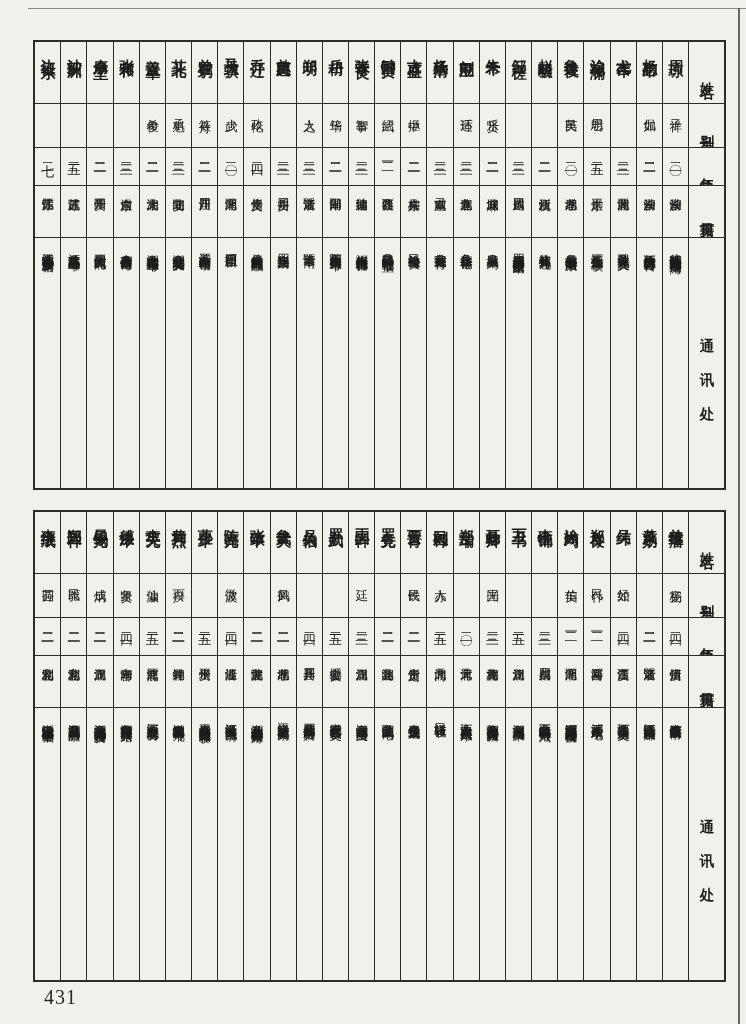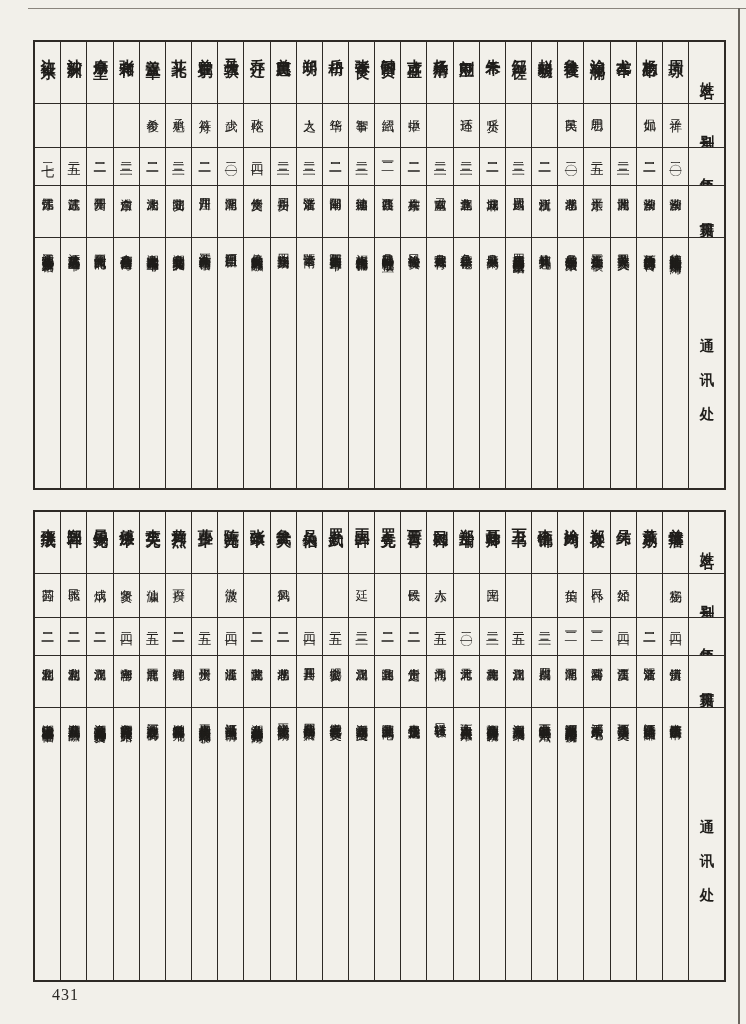--- a/index.html
+++ b/index.html
@@ -64,23 +64,23 @@
   .native-cell .vtext{font-size:12px;margin-top:3px;letter-spacing:0;}
   .addr-cell .vtext{font-size:12.3px;margin-top:6px;letter-spacing:0.5px;}
 
   .header-col .cell{align-items:center;}
   .header-col .vtext{
     font-weight:bold;font-size:14.5px;margin:0 auto;letter-spacing:2px;
   }
   .header-col .addr-cell .vtext{letter-spacing:34px;margin-top:28px;}
 
   .page-number{
-    position:absolute;left:52px;top:986px;
+    position:absolute;left:44px;top:986px;
     font-family:"Liberation Serif","DejaVu Serif",serif;
-    font-size:16px;color:#2a2825;letter-spacing:1px;
+    font-size:20px;color:#2a2825;letter-spacing:1px;
   }
 </style>
 </head>
 <body>
 
 <div class="page">
 
   <div class="edge-top"></div>
   <div class="edge-right"></div>
 

